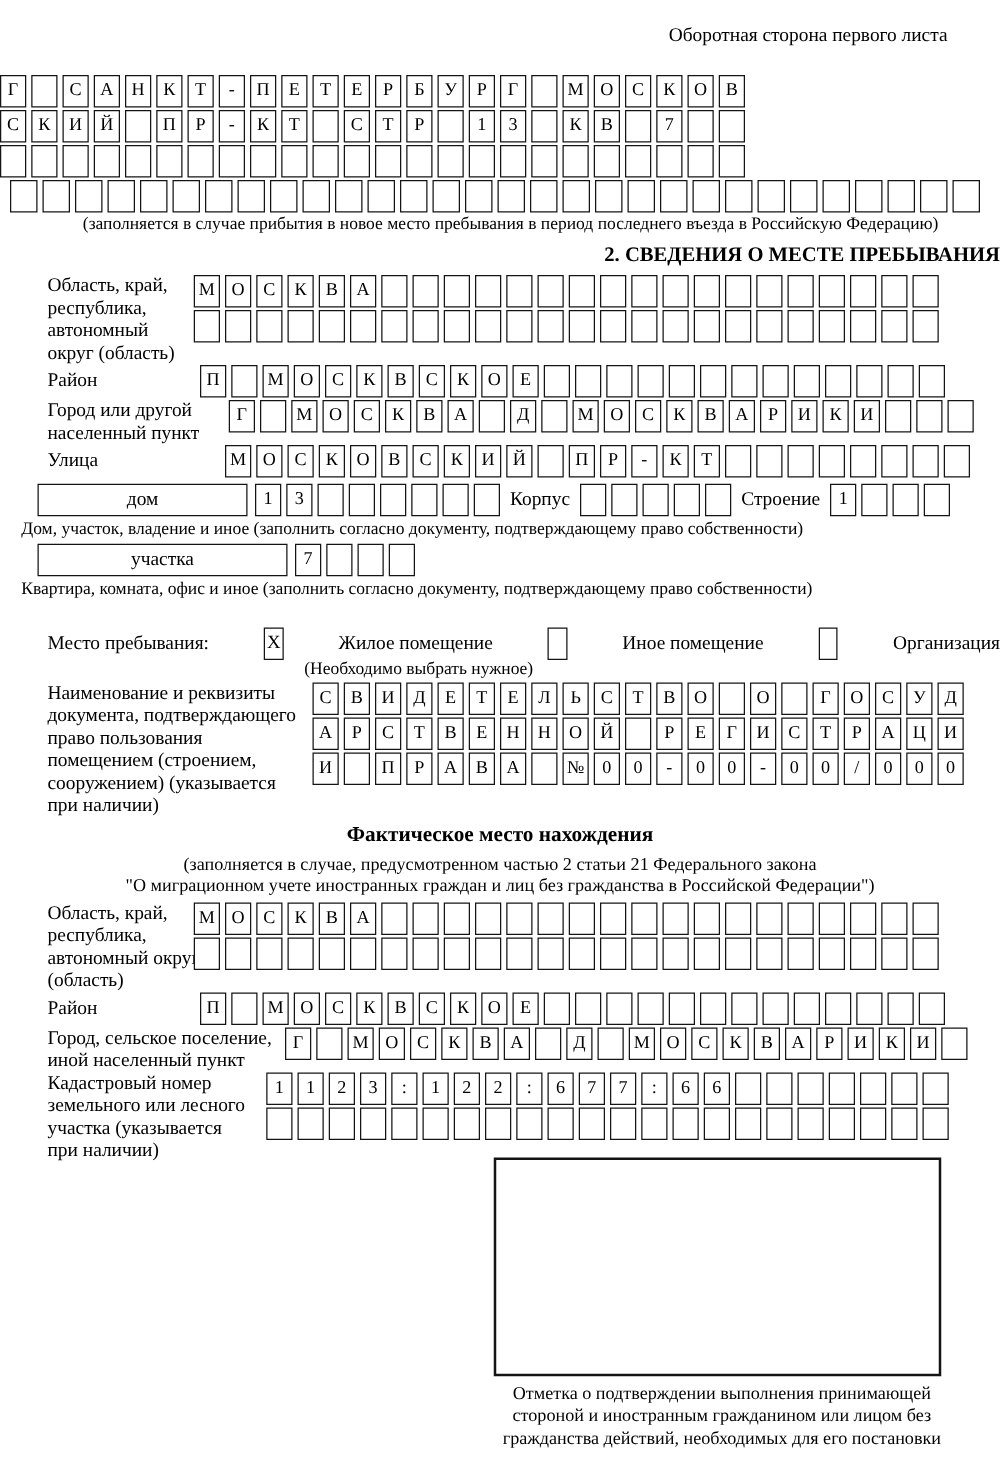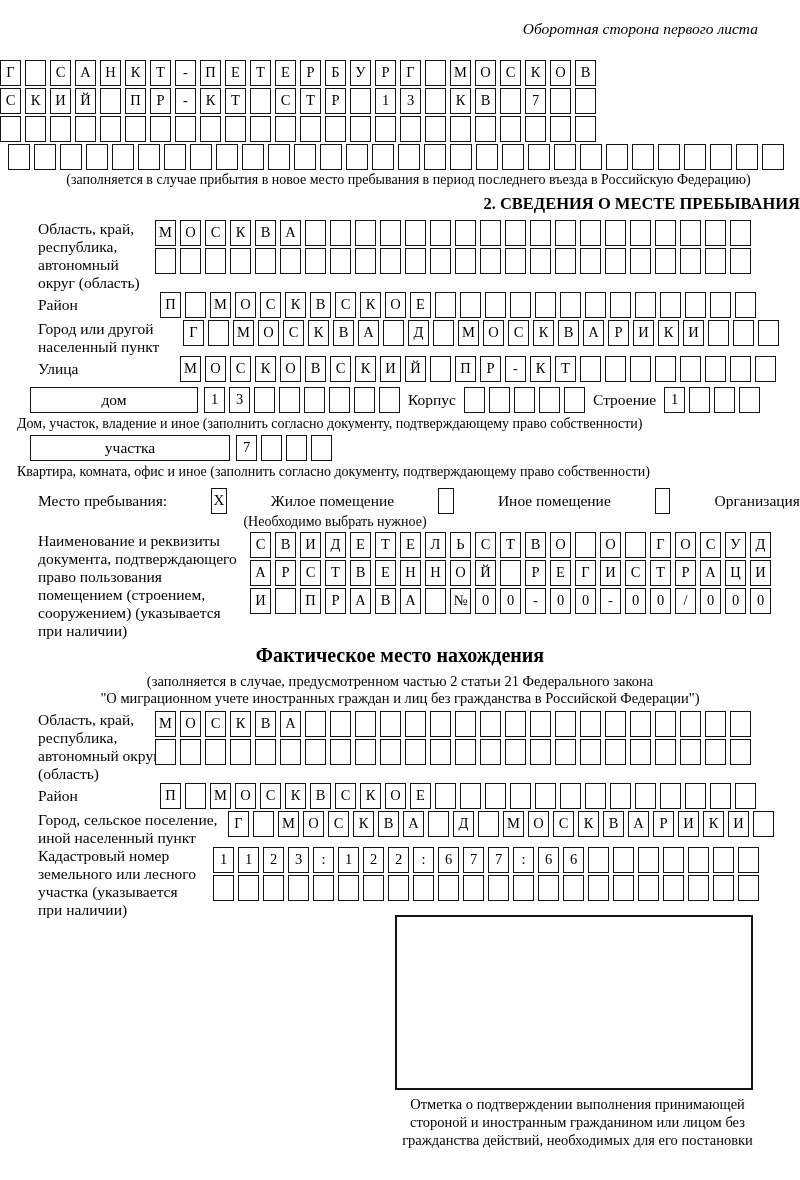--- a/index.html
+++ b/index.html
@@ -1,20 +1,20 @@
 <!DOCTYPE html>
 <html><head>
 <meta charset="utf-8">
 <style>
   *{box-sizing:border-box;}
   html,body{margin:0;padding:0;background:#ffffff;}
   body{width:800px;height:1180px;overflow:hidden;color:#000;font-family:"Liberation Serif", serif;}
   .page{position:relative;width:800px;height:1180px;}
 
-  .top-note{text-align:right;padding:20px 42px 0 0;font-size:15.5px;font-style:italic;}
+  .top-note{text-align:right;padding:20px 42px 0 0;font-size:15.5px;}
 
   .frow{display:flex;align-items:flex-start;}
   .lbl{flex-shrink:0;font-size:15.5px;line-height:18px;}
   .lbl .line{white-space:nowrap;}
   .lbl.mid{line-height:26px;}
   .pad{padding-left:38px;}
   .w155{width:155px;} .w160{width:160px;} .w180{width:180px;} .w183{width:183px;}
   .w213{width:213px;} .w228{width:228px;} .w250{width:250px;}
 
   .rows{flex-shrink:0;}
@@ -33,30 +33,30 @@
   .mt3{margin-top:3px;} .mt4{margin-top:4px;}
 
   .label-box{height:26px;border:1.6px solid #141414;text-align:center;
              line-height:23px;font-size:15.5px;flex-shrink:0;}
   .houserow{margin-left:30px;margin-top:3px;}
   .box-dom{width:168px;}
   .box-kv{width:200px;}
   .gap6{width:6px;flex-shrink:0;}
   .inline-lbl{font-size:15.5px;line-height:26px;white-space:nowrap;padding:0 8px;}
 
-  .stayrow{margin-left:38px;margin-top:8px;align-items:center;gap:32px;}
+  .stayrow{margin-left:38px;margin-top:22px;align-items:center;gap:32px;}
   .stayrow .inline-lbl{padding:0;}
   .cb{display:inline-block;width:22px;height:26px;border:1.6px solid #141414;
       text-align:center;line-height:23px;font-size:15px;margin:0 12px;}
   .stay-note{margin-left:160px;width:350px;text-align:center;font-size:14px;line-height:15px;}
 
   .docblock{height:108px;}
   .h58{height:58px;overflow:visible;}
 
-  .sub-title{text-align:center;font-weight:bold;font-size:20px;margin:4px 0 6px 0;}
+  .sub-title{text-align:center;font-weight:bold;font-size:17px;margin:4px 0 6px 0;}
   .note3{text-align:center;font-size:14.5px;line-height:17px;}
 
   .confirm-box{margin:10px 0 0 395px;width:358px;height:175px;border:2px solid #141414;background:#fff;}
   .confirm-note{margin:5px 0 0 385px;width:385px;text-align:center;font-size:14.5px;line-height:18px;}
 </style>
 </head>
 <body>
 
 <div class="page">
 

